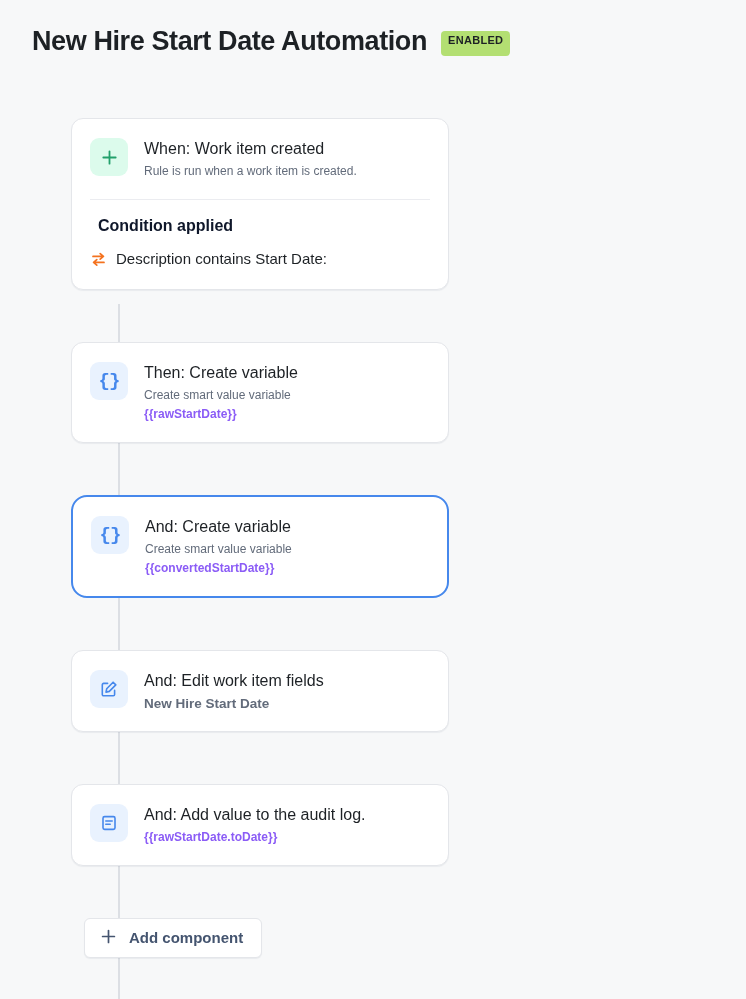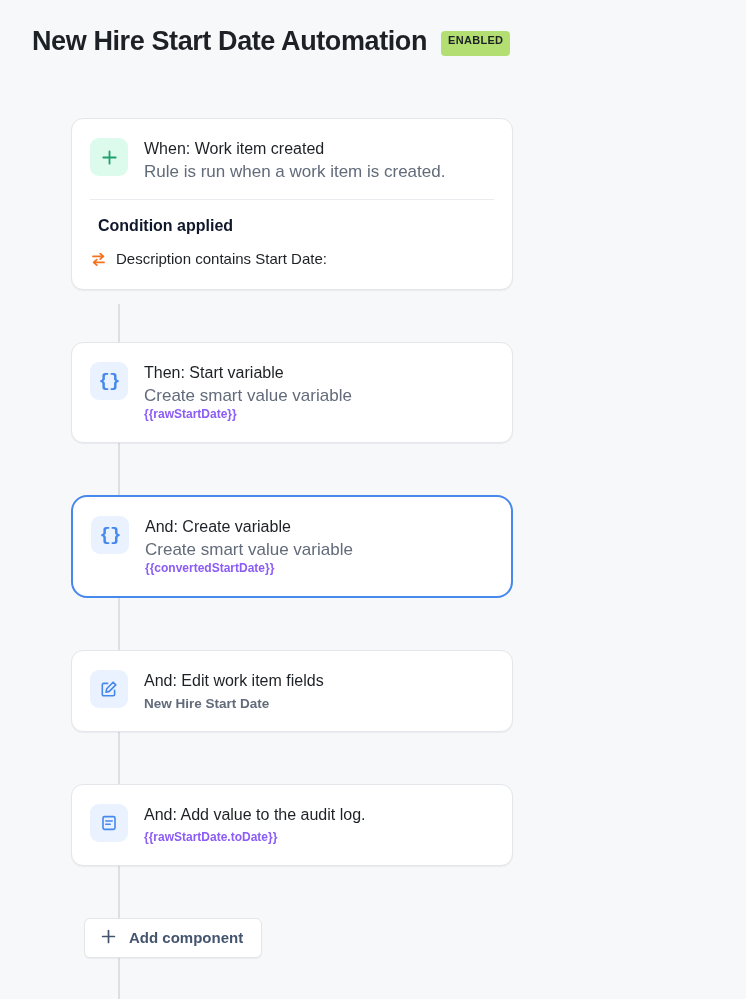--- a/index.html
+++ b/index.html
@@ -68,21 +68,21 @@
     left: 47px;
     width: 2px;
     background: #dcdfe4;
     z-index: 0;
   }
 
   .card {
     position: relative;
     z-index: 1;
     box-sizing: border-box;
-    width: 442px;
+    width: 378px;
     background: #ffffff;
     border: 1px solid #e4e6ea;
     border-radius: 12px;
     margin-bottom: 52px;
     box-shadow: 0 1px 1px rgba(9, 30, 66, 0.06);
   }
   .card.selected {
     border: 2px solid #4688ec;
     border-radius: 16px;
     box-shadow: none;
@@ -119,21 +119,21 @@
   }
 
   .comp-text { flex: 1 1 auto; min-width: 0; padding-top: 1px; }
   .comp-title {
     font-size: 16px;
     color: #1d2125;
     line-height: 22px;
     margin-bottom: 2px;
   }
   .comp-sub {
-    font-size: 17px;
+    font-size: 12px;
     color: #626b7a;
     line-height: 19px;
   }
   .comp-token {
     font-size: 12px;
     color: #8b5cf6;
     font-weight: bold;
     line-height: 19px;
   }
   .comp-strong {
@@ -245,21 +245,21 @@
         </div>
       </div>
     </div>
 
     <div class="card">
       <div class="card-main">
         <div class="comp-icon blue">
           <span class="brace">{ }</span>
         </div>
         <div class="comp-text">
-          <div class="comp-title">Then: Start variable</div>
+          <div class="comp-title">Then: Create variable</div>
           <div class="comp-sub">Create smart value variable</div>
           <div class="comp-token">{{rawStartDate}}</div>
         </div>
       </div>
     </div>
 
     <div class="card selected">
       <div class="card-main">
         <div class="comp-icon blue">
           <span class="brace">{ }</span>

